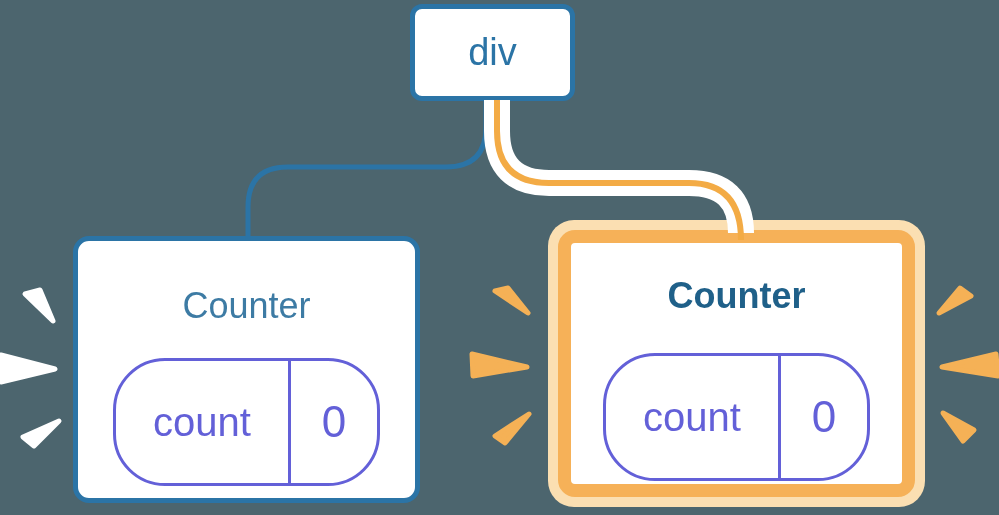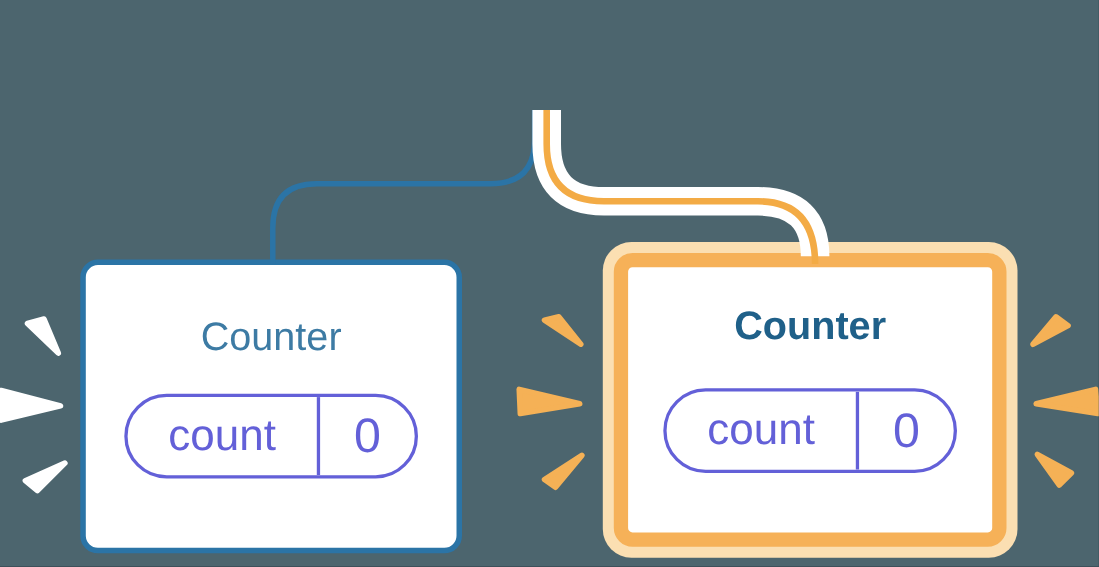--- a/index.html
+++ b/index.html
@@ -82,21 +82,21 @@
     margin-top: 32px;
     font-size: 36px;
     line-height: 42px;
     font-weight: bold;
     color: #1F6089;
   }
   .hl-inner .pill { margin-top: 36px; }
 
   .pill {
     box-sizing: border-box;
-    width: 267px; height: 77px;
+    width: 267px; height: 128px;
     border: 3px solid #6360D8;
     border-radius: 52px;
     background: #FFFFFF;
     display: flex;
     overflow: hidden;
   }
   .pill .pill-key {
     flex: 0 0 172px;
     border-right: 3px solid #6360D8;
     display: flex; align-items: center; justify-content: center;
@@ -108,20 +108,23 @@
     display: flex; align-items: center; justify-content: center;
     font-size: 44px;
     color: #6360D8;
   }
 </style>
 </head>
 <body>
 
 <div class="stage">
 
+  <div class="node-root">
+    <span>div</span>
+  </div>
 
   <div class="node-counter-left">
     <div class="title">Counter</div>
     <div class="pill">
       <div class="pill-key">count</div>
       <div class="pill-value">0</div>
     </div>
   </div>
 
   <div class="hl-outer">

